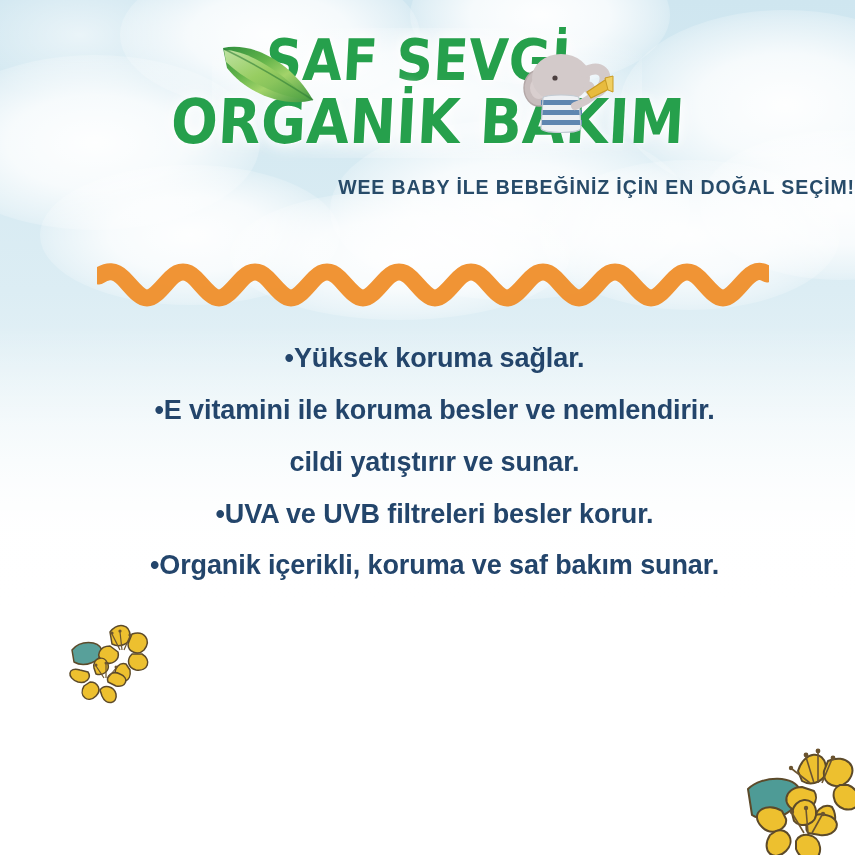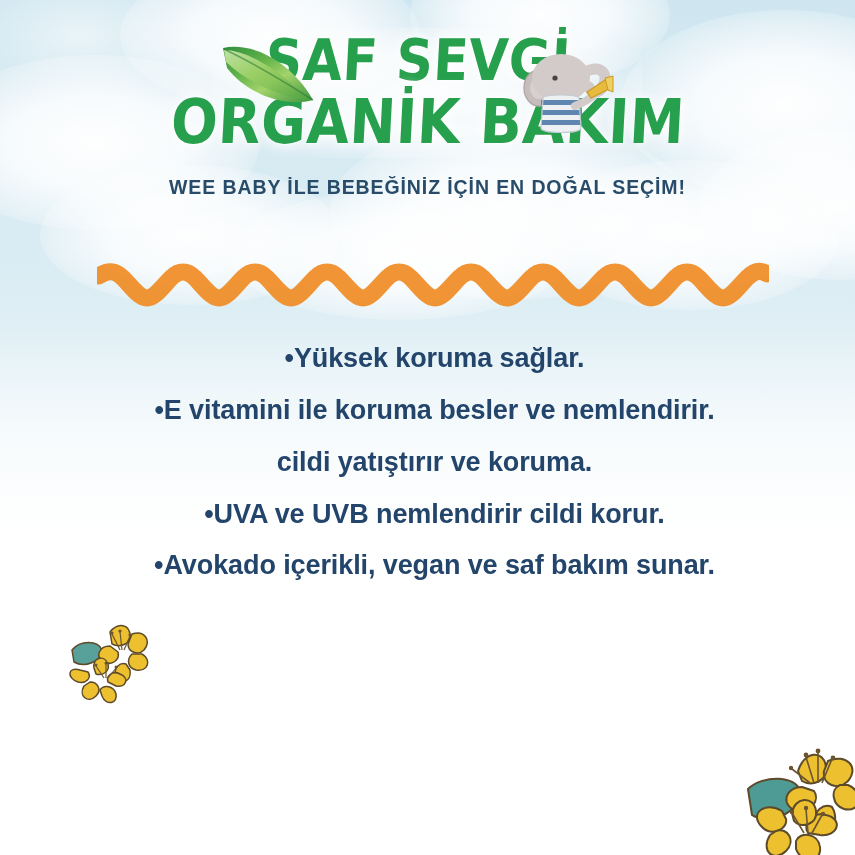--- a/index.html
+++ b/index.html
@@ -123,20 +123,21 @@
 
   .subtitle {
     position: relative;
     margin-top: 28px;
     font-family: "Liberation Sans", sans-serif;
     font-weight: bold;
     font-size: 19.5px;
     letter-spacing: 0.9px;
     color: #274b69;
     white-space: nowrap;
+    text-align: right;
   }
 
   
   .leaf {
     position: absolute;
     left: 213px;
     top: 34px;
     width: 112px;
     height: 92px;
   }
@@ -306,27 +307,27 @@
   </svg>
 
   <div class="bullets">
     <div class="bullet-line">
       <span class="b-sub">•Yüksek koruma sağlar.</span>
     </div>
     <div class="bullet-line">
       <span class="b-sub">•E vitamini ile koruma besler ve nemlendirir.</span>
     </div>
     <div class="bullet-line">
-      <span class="b-sub">cildi yatıştırır ve koruma.</span>
+      <span class="b-sub">cildi yatıştırır ve sunar.</span>
     </div>
     <div class="bullet-line">
-      <span class="b-sub">•UVA ve UVB nemlendirir cildi korur.</span>
+      <span class="b-sub">•UVA ve UVB filtreleri besler korur.</span>
     </div>
     <div class="bullet-line">
-      <span class="b-sub">•Avokado içerikli, vegan ve saf bakım sunar.</span>
+      <span class="b-sub">•Organik içerikli, koruma ve saf bakım sunar.</span>
     </div>
   </div>
 
   <svg class="flower-left" viewBox="0 0 104 100">
     <g stroke="#5c4a2a" stroke-width="1.5" stroke-linejoin="round">
 
       <path d="M14 38 C 22 28, 40 28, 44 38 C 44 50, 26 56, 16 50 Z" fill="#58a09a"></path>
 
       <g fill="#edc02f">
         <path d="M52 20 C 60 10, 72 12, 72 24 C 72 32, 62 36, 54 32 Z"></path>

